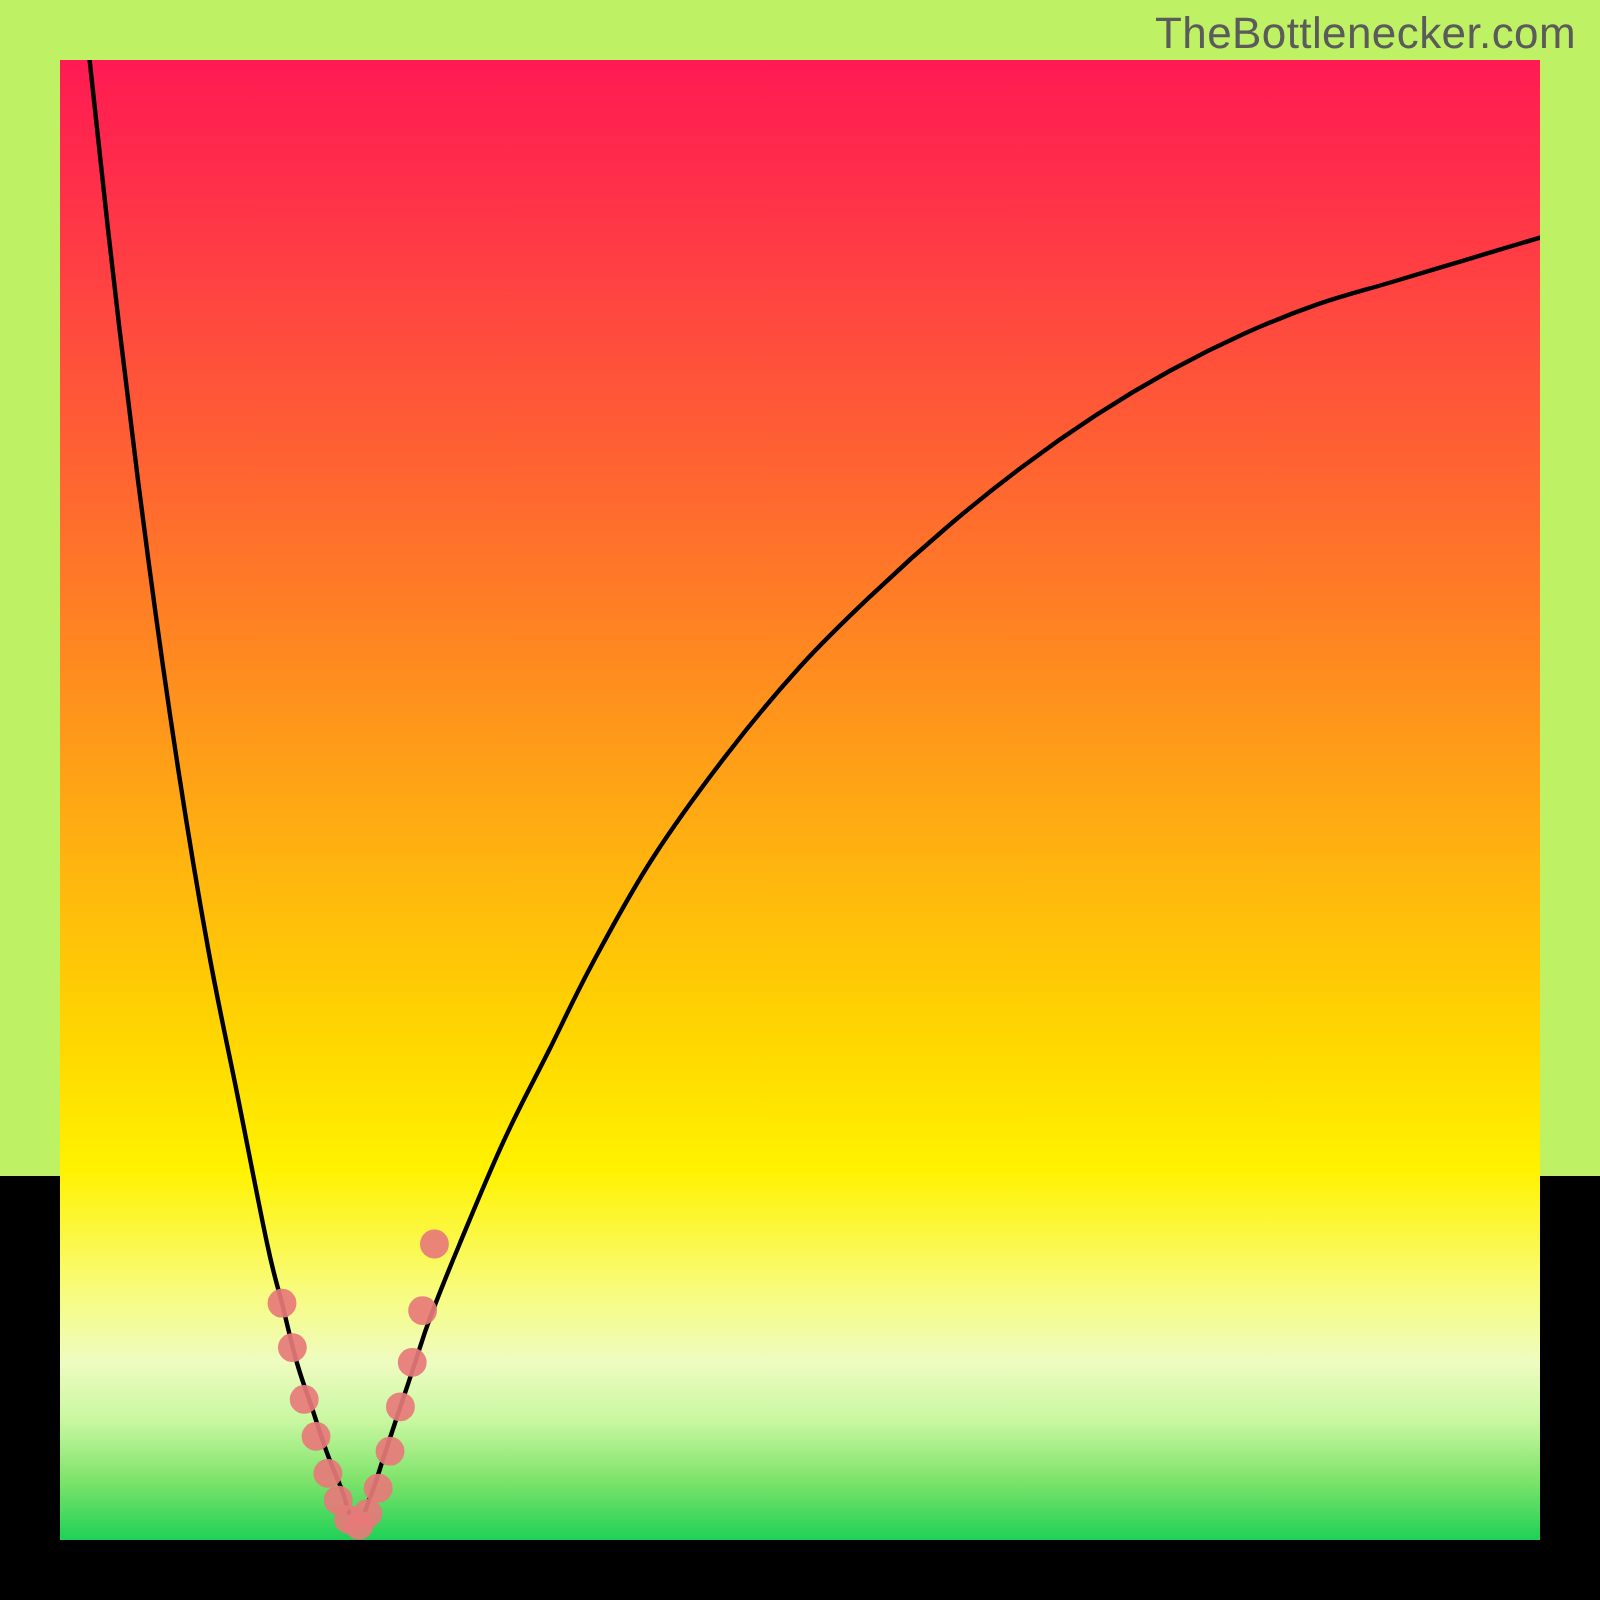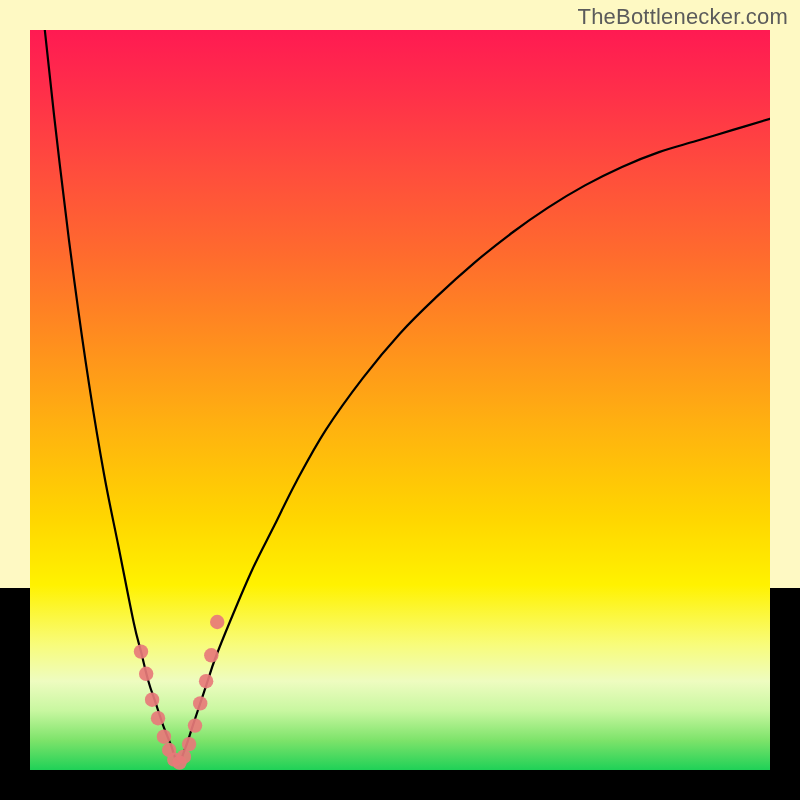--- a/index.html
+++ b/index.html
@@ -8,21 +8,21 @@
     width: 800px;
     height: 800px;
     overflow: hidden;
     background: #000;
     font-family: Arial, Helvetica, sans-serif;
   }
   .stage {
     position: relative;
     width: 800px;
     height: 588px;
-    background: #fef9c3;
+    background: #bef264;
   }
   .plot-area {
     position: absolute;
     left: 30px;
     top: 30px;
     width: 740px;
     height: 740px;
     overflow: hidden;
   }
   .gradient-bg {

